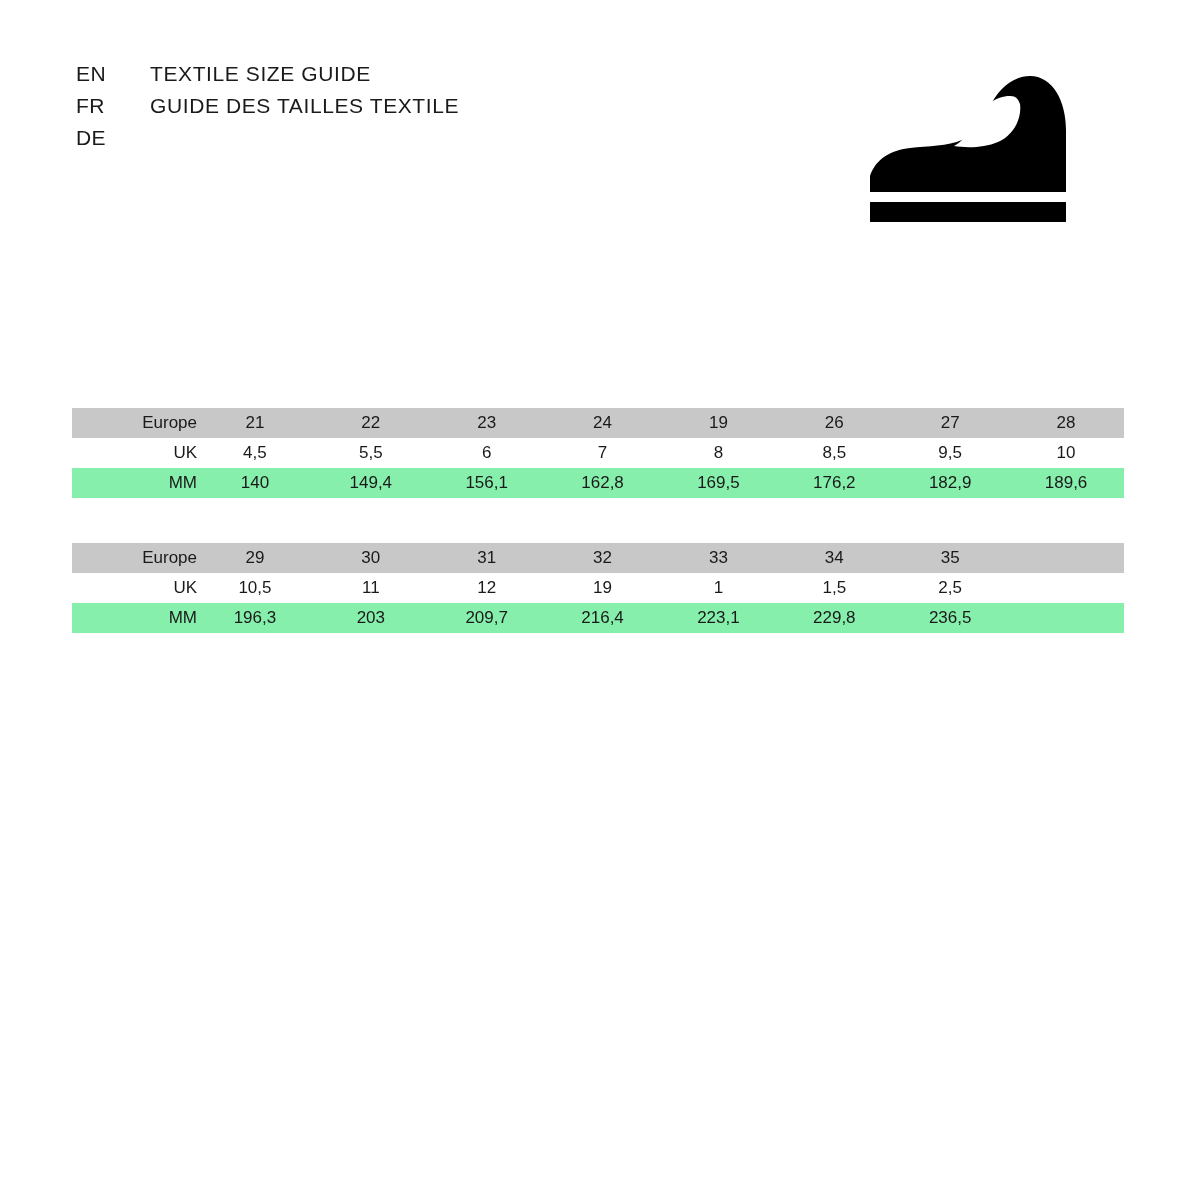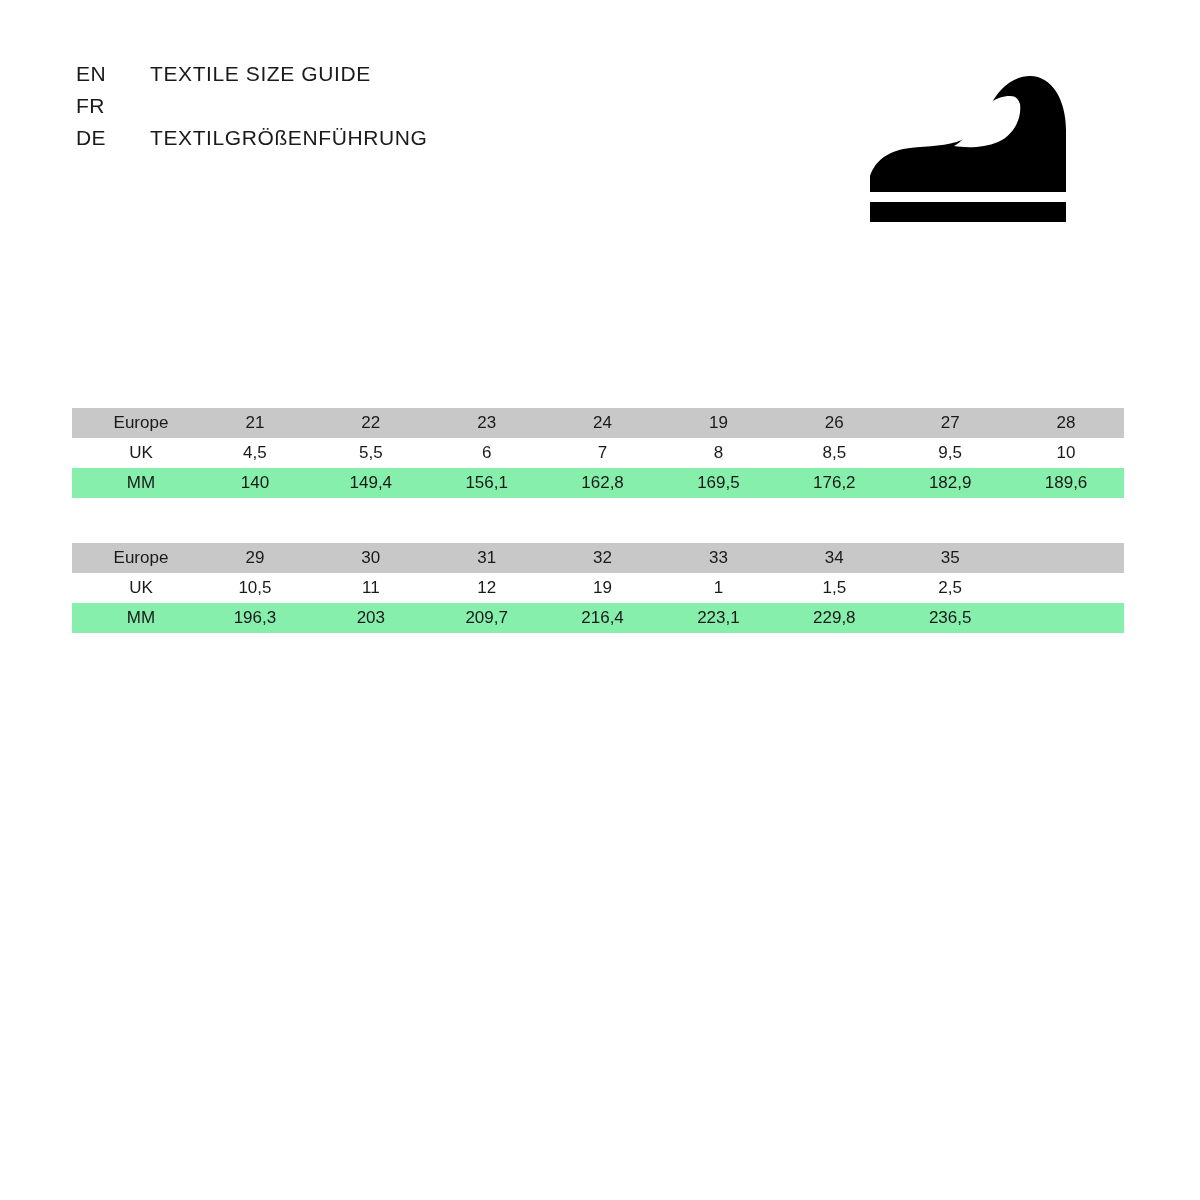--- a/index.html
+++ b/index.html
@@ -96,21 +96,21 @@
 
   .size-table td {
     height: 30px;
     font-size: 17px;
     text-align: center;
     color: #1a1a1a;
     padding: 0;
     vertical-align: middle;
   }
   .size-table td.rowlabel {
-    text-align: center;
+    text-align: right;
     padding-left: 13px;
     width: 112px;
   }
   .size-table tr.row-head td {
     background: #c8c8c8;
   }
   .size-table tr.row-odd td {
     background: #ffffff;
   }
   .size-table tr.row-even td {
@@ -123,24 +123,24 @@
 <div class="page">
 
   <div class="header">
     <div class="lang-list">
       <div class="lang-row">
         <span class="lang-code">EN</span>
         <span class="lang-text">TEXTILE SIZE GUIDE</span>
       </div>
       <div class="lang-row">
         <span class="lang-code">FR</span>
+        <span class="lang-text">GUIDE DES TAILLES TEXTILE</span>
       </div>
       <div class="lang-row">
         <span class="lang-code">DE</span>
-        <span class="lang-text">TEXTILGRÖßENFÜHRUNG</span>
       </div>
     </div>
 
     <div class="shoe-icon">
       <svg width="212" height="150" viewBox="0 0 212 150" xmlns="http://www.w3.org/2000/svg">
         <path d="M168 4 C150 4 136 18 128 34 C120 50 112 62 100 68 C86 74 66 74 48 76 C30 78 14 86 8 104 L8 120 L204 120 L204 58 C204 28 190 4 168 4 Z" fill="#000000"></path>
         <path d="M148 24 C134 24 120 34 113 48 C106 62 100 70 92 74 C104 76 122 76 136 70 C152 63 160 46 158 32 C156 26 153 24 148 24 Z" fill="#ffffff"></path>
         <rect x="8" y="130" width="196" height="20" fill="#000000"></rect>
       </svg>
     </div>

